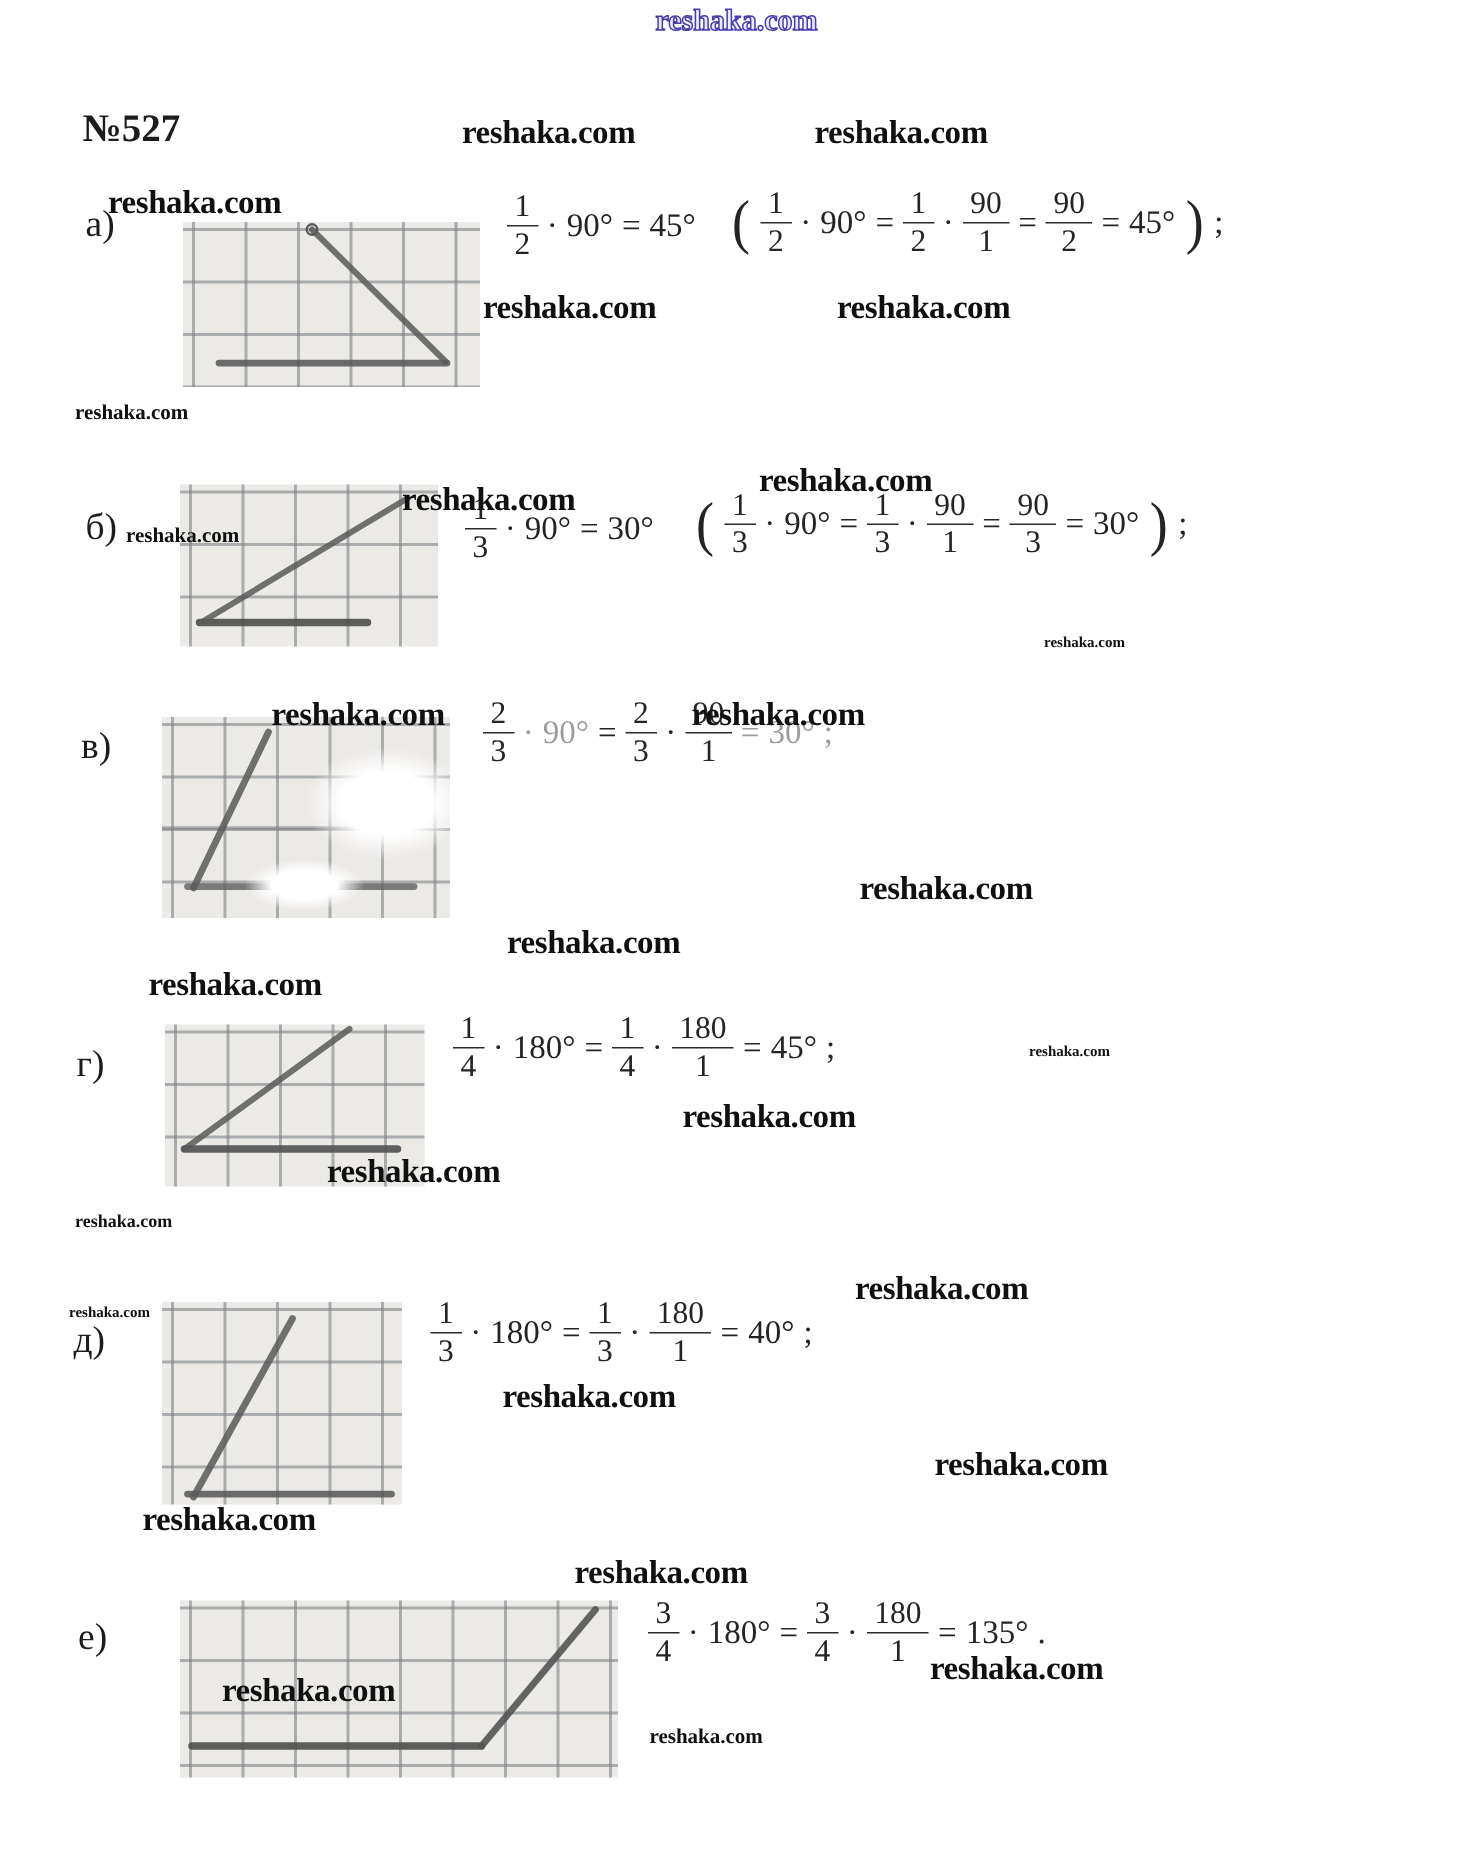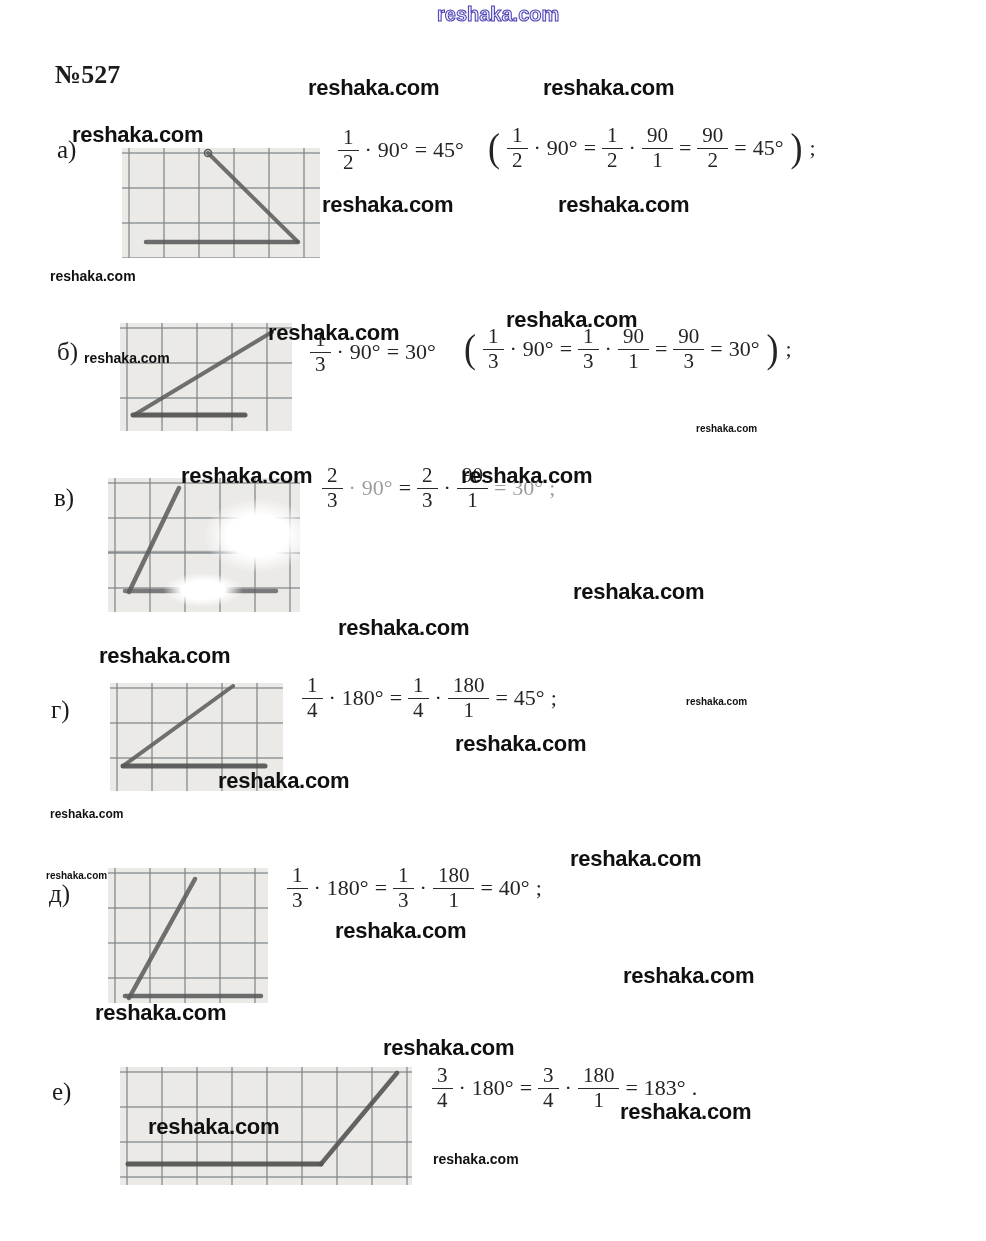--- a/index.html
+++ b/index.html
@@ -1,20 +1,20 @@
 <!DOCTYPE html>
 <html><head>
 <meta charset="utf-8">
 <style>
   html,body{margin:0;padding:0;background:#fff;}
   #page{position:relative;width:986px;height:1241px;background:#ffffff;overflow:hidden;
         font-family:"Liberation Serif",serif;color:#1c1c1c;}
 
   
-  .wm{position:absolute;font-family:Liberation Sans, sans-serif;color:#101010;
+  .wm{position:absolute;font-family:Liberation Serif, serif;color:#101010;
       white-space:nowrap;z-index:5;}
   .wm-lg{font-size:22px;font-weight:700;letter-spacing:-0.3px;}
   .wm-md{font-size:14px;font-weight:600;}
   .wm-sm{font-size:12px;font-weight:600;}
   .wm-xs{font-size:10px;font-weight:600;}
   .wm-outline{font-size:20px;font-weight:700;color:#ecebff;
       -webkit-text-stroke:1px #453cae;text-stroke:1px #453cae;}
 
   
   .title{position:absolute;font-weight:700;font-size:26px;z-index:4;}
@@ -43,21 +43,21 @@
      transform:scaleY(1.12);padding:0 1px;}
   .formula .faded{opacity:.45;filter:blur(.4px);}
 </style>
 </head>
 <body>
 
 <div id="page">
 
   <div class="wm wm-outline" style="left:437px;top:3px;">reshaka.com</div>
 
-  <div class="title" style="left:55px;top:60px;">№527</div>
+  <div class="title" style="left:55px;top:71px;">№527</div>
 
   <div class="wm wm-lg" style="left:308px;top:75px;">reshaka.com</div>
   <div class="wm wm-lg" style="left:543px;top:75px;">reshaka.com</div>
   <div class="wm wm-lg" style="left:72px;top:122px;">reshaka.com</div>
   <div class="wm wm-lg" style="left:322px;top:192px;">reshaka.com</div>
   <div class="wm wm-lg" style="left:558px;top:192px;">reshaka.com</div>
   <div class="wm wm-md" style="left:50px;top:268px;">reshaka.com</div>
   <div class="wm wm-md" style="left:84px;top:350px;">reshaka.com</div>
   <div class="wm wm-lg" style="left:268px;top:320px;">reshaka.com</div>
   <div class="wm wm-lg" style="left:506px;top:307px;">reshaka.com</div>
@@ -295,17 +295,17 @@
       <span class="frac">
         <span class="num">3</span>
         <span class="den">4</span>
       </span>
       <span class="tok">·</span>
       <span class="frac">
         <span class="num">180</span>
         <span class="den">1</span>
       </span>
       <span class="tok">=</span>
-      <span class="tok">183°</span>
+      <span class="tok">135°</span>
       <span class="tok">.</span>
     </div>
 
 </div>
 
 </body></html>

